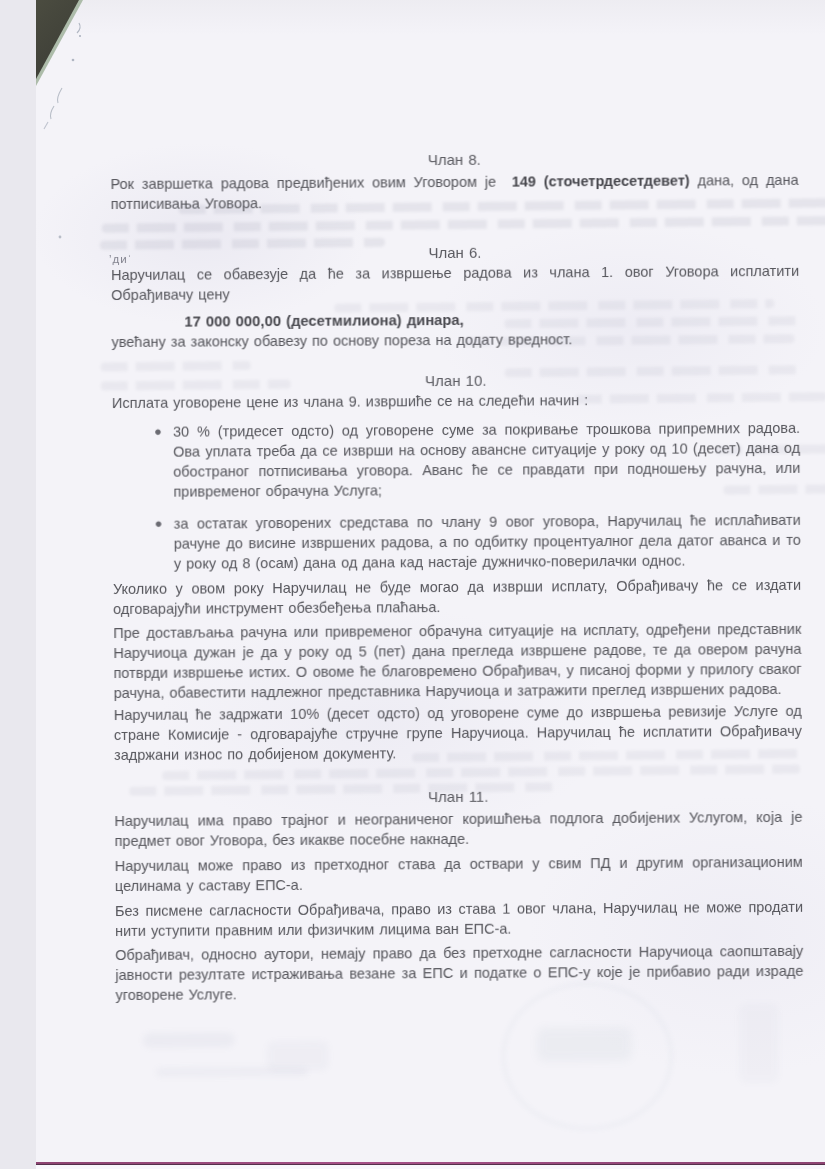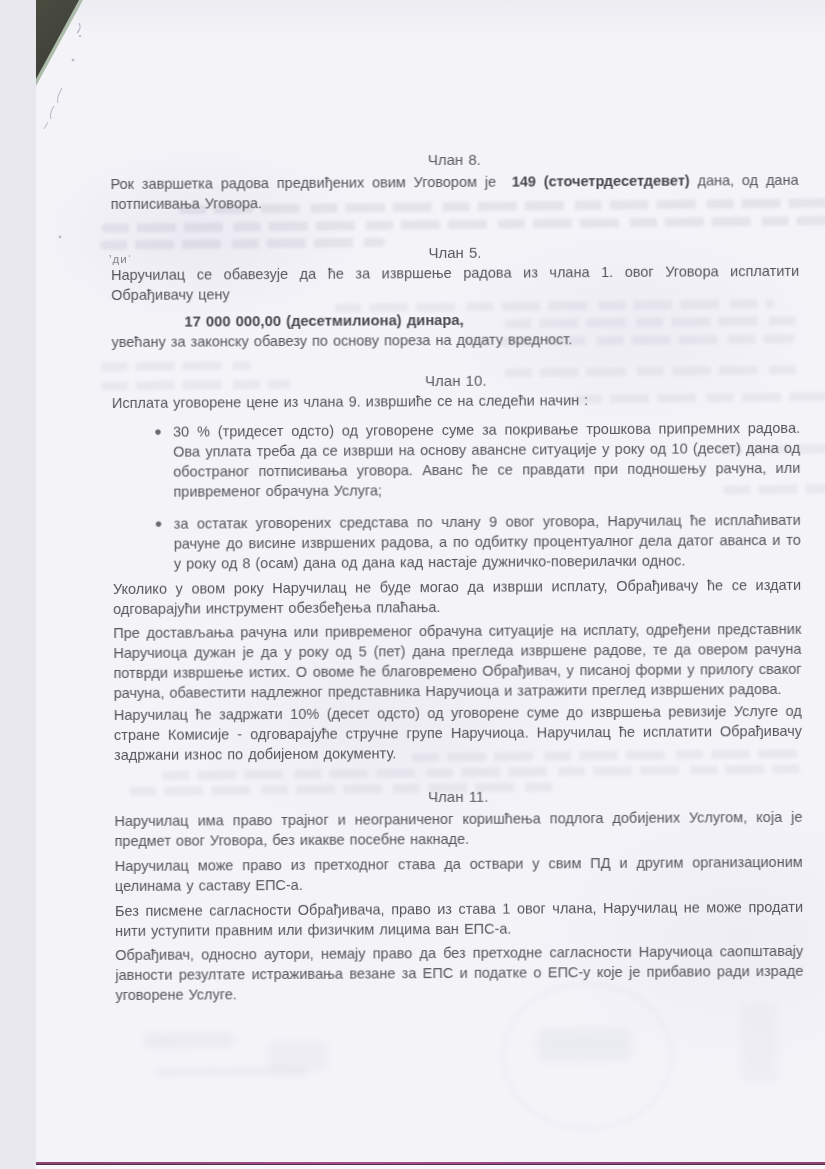--- a/index.html
+++ b/index.html
@@ -152,21 +152,21 @@
     </div>
 
     <main class="doc">
 
       <section>
         <div class="heading h8">Члан 8.</div>
         <p class="p-art8"><span>Рок завршетка радова предвиђених овим Уговором је &nbsp;</span><b class="num">149 (сточетрдесетдевет)</b><span> дана, од дана потписивања Уговора.</span></p>
       </section>
 
       <section>
-        <div class="heading h9"><span class="stray">ʼдиˈ</span><span>Члан 5.</span></div>
+        <div class="heading h9"><span class="stray">ʼдиˈ</span><span>Члан 6.</span></div>
         <p>Наручилац се обавезује да ће за извршење радова из члана 1. овог Уговора исплатити Обрађивачу цену</p>
         <p class="amount"><b class="num">17 000 000,00</b><span class="rest"> (десетмилиона) динара,</span></p>
         <p class="p-vat">увећану за законску обавезу по основу пореза на додату вредност.</p>
       </section>
 
       <section>
         <div class="heading h10">Члан 10.</div>
         <p class="intro">Исплата уговорене цене из члана 9. извршиће се на следећи начин :</p>
         <ul class="bullets">
           <li><span class="bullet-dot">●</span><span>30 % (тридесет одсто) од уговорене суме за покривање трошкова припремних радова. Ова уплата треба да се изврши на основу авансне ситуације у року од 10 (десет) дана од обостраног потписивања уговора. Аванс ће се правдати при подношењу рачуна, или привременог обрачуна Услуга;</span></li>

